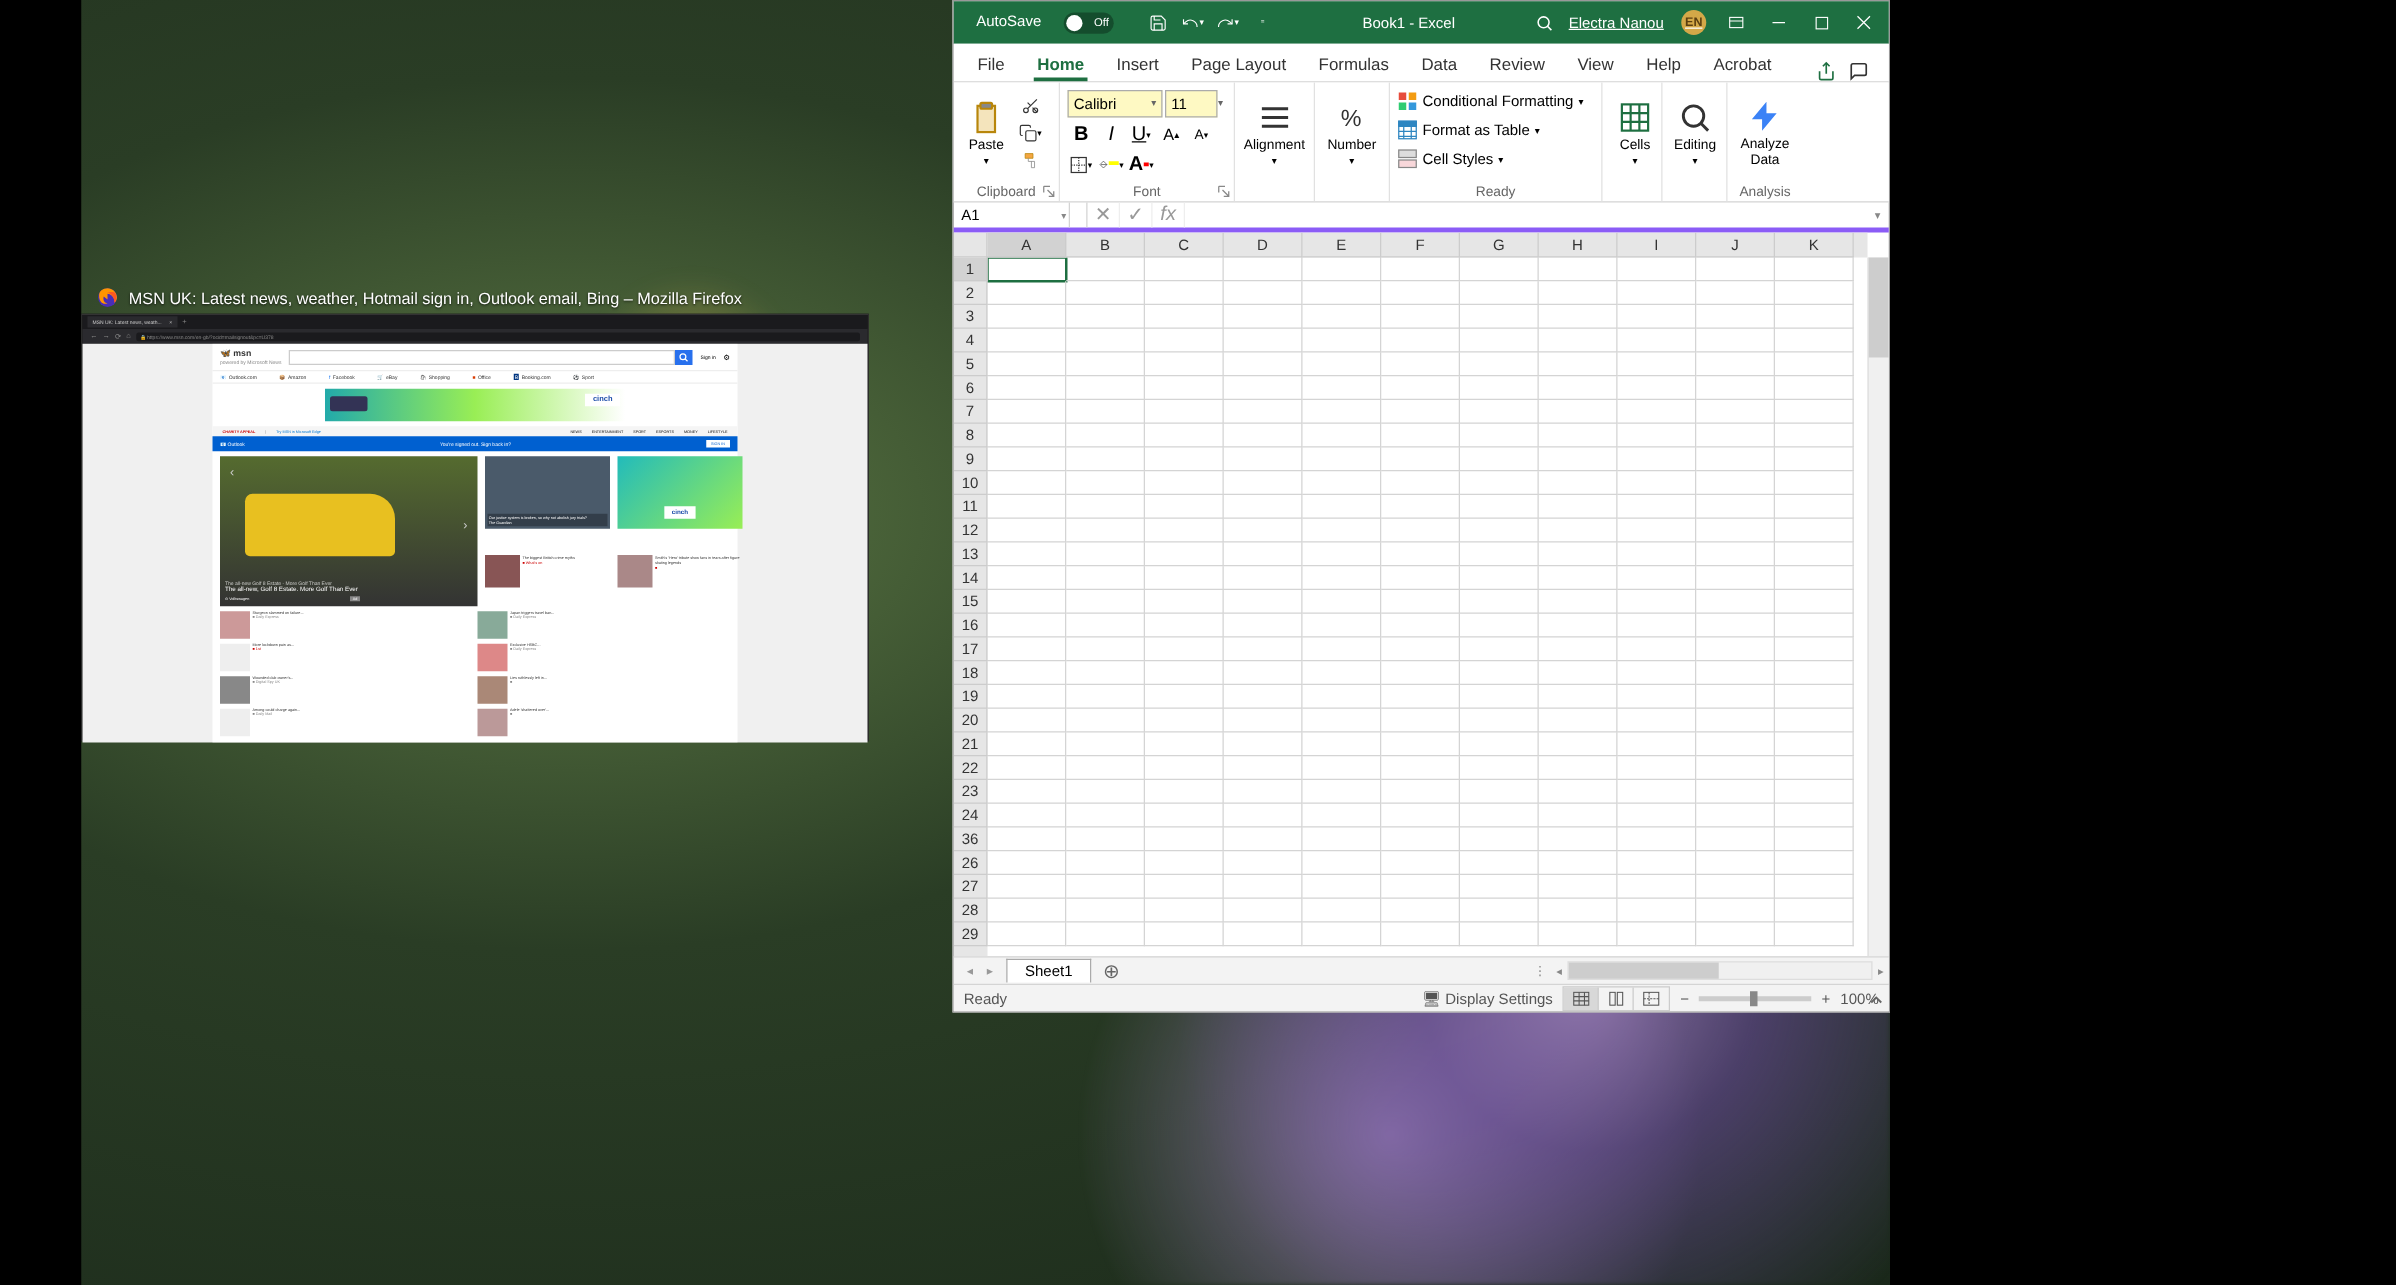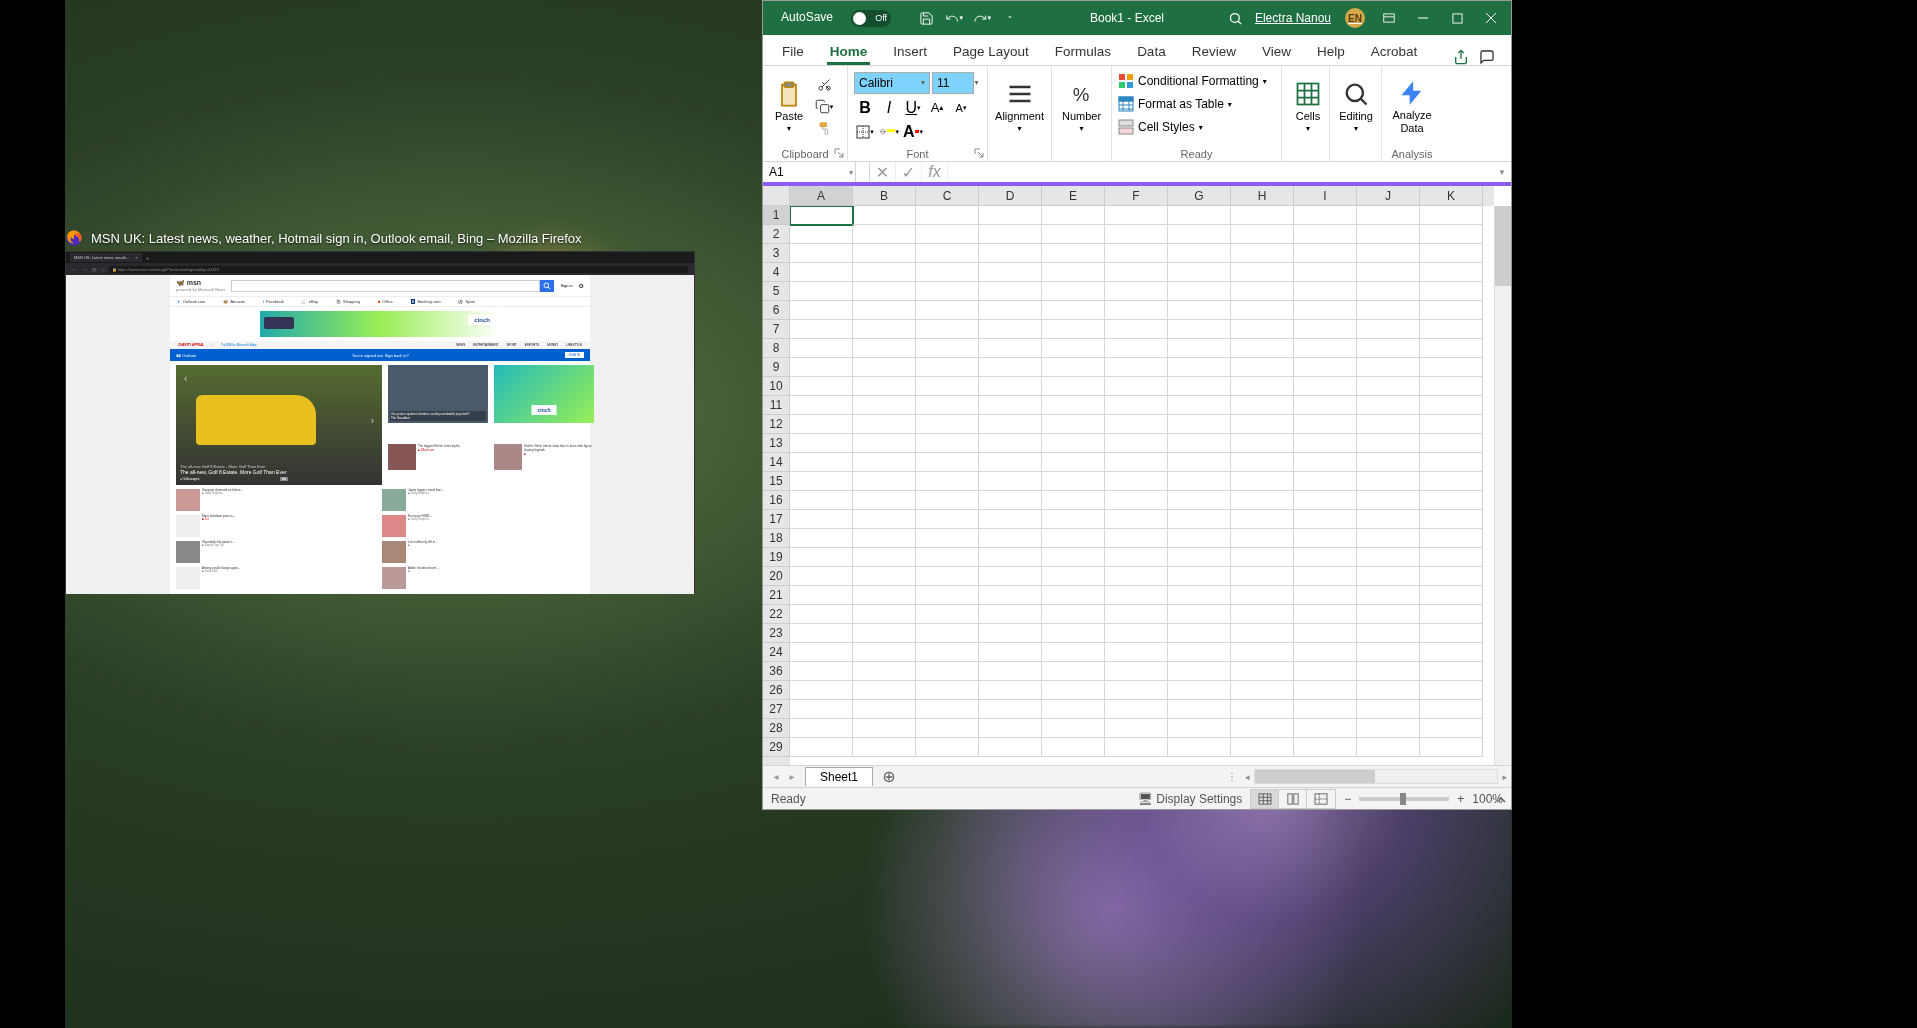--- a/index.html
+++ b/index.html
@@ -12,21 +12,21 @@
 .desktop-bg::before { content:''; position:absolute; right:0; bottom:0; width:800px; height:600px;
   background: radial-gradient(circle at 70% 60%, rgba(180,140,220,0.7) 0%, rgba(120,80,180,0.5) 20%, transparent 50%),
               radial-gradient(circle at 50% 80%, rgba(200,160,240,0.6) 0%, transparent 40%);
   filter: blur(2px); }
 .desktop-bg::after { content:''; position:absolute; left:30%; top:20%; width:200px; height:200px;
   background: radial-gradient(circle, rgba(255,200,80,0.4) 0%, transparent 60%); filter:blur(8px); }
 .black-bar { position:absolute; left:0; top:0; width:65px; height:1028px; background:#000; }
 
 
 .firefox-preview { position:absolute; left:65px; top:225px; width:630px; }
-.ff-title { display:flex; align-items:center; gap:8px; padding:4px 0; color:#fff; font-size:13px; text-shadow:0 1px 2px rgba(0,0,0,0.8); }
+.ff-title { display:flex; align-items:center; gap:8px; padding:4px 12px; color:#fff; font-size:13px; text-shadow:0 1px 2px rgba(0,0,0,0.8); }
 .ff-icon { width:18px; height:18px; }
 .ff-window { background:#0c0c0d; border:1px solid #333; width:630px; height:342px; }
 .ff-tabs { background:#1a1a1d; height:11px; display:flex; align-items:center; padding:0 4px; }
 .ff-tab { background:#2a2a2e; font-size:4px; color:#ccc; padding:0 4px; height:9px; display:flex; align-items:center; gap:2px; }
 .ff-addr { background:#2a2a2e; height:12px; display:flex; align-items:center; padding:0 6px; gap:4px; }
 .ff-addr-bar { flex:1; background:#1a1a1d; height:7px; border-radius:2px; font-size:4px; color:#888; padding:0 4px; display:flex; align-items:center; }
 .ff-content { background:#f0f0f0; height:319px; position:relative; overflow:hidden; }
 .msn-page { background:#fff; width:420px; margin:0 auto; height:100%; position:relative; }
 .msn-header { display:flex; align-items:center; padding:4px 6px; gap:6px; }
 .msn-logo { font-size:7px; font-weight:bold; color:#333; }
@@ -78,21 +78,21 @@
 .rg { border-right:1px solid #e1e1e1; padding:3px 6px 0 6px; display:flex; flex-direction:column; position:relative; }
 .rg-label { position:absolute; bottom:1px; left:0; right:0; text-align:center; font-size:11px; color:#666; }
 .rg-launcher { position:absolute; bottom:2px; right:2px; width:12px; height:12px; }
 .rg-body { display:flex; gap:4px; height:75px; }
 .big-btn { display:flex; flex-direction:column; align-items:center; justify-content:center; gap:2px; padding:2px 4px; min-width:40px; }
 .big-btn-icon { width:28px; height:28px; }
 .big-btn-label { font-size:11px; text-align:center; line-height:1.1; }
 .col { display:flex; flex-direction:column; gap:2px; justify-content:center; }
 .row { display:flex; gap:2px; align-items:center; }
 .sbtn { width:22px; height:20px; display:flex; align-items:center; justify-content:center; border:1px solid transparent; }
-.combo { border:1px solid #ababab; height:22px; font-size:12px; padding:0 4px; display:flex; align-items:center; background:#7dd3fc;gap:25px; }
+.combo { border:1px solid #ababab; height:22px; font-size:12px; padding:0 4px; display:flex; align-items:center; background:#fef9c3;gap:25px; }
 .combo.font { width:76px; }
 .combo.size { width:42px; }
 .dd-arrow { margin-left:auto; font-size:8px; color:#666; }
 .style-row { display:flex; align-items:center; gap:4px; font-size:12px; padding:2px 0; cursor:pointer; }
 .collapse-ribbon { position:absolute; bottom:2px; right:4px; }
 
 .formula-bar { height:24px; border-bottom:4px solid #8b5cf6; display:flex; align-items:stretch; }
 .name-box { width:93px; border-right:1px solid #d4d4d4; display:flex; align-items:center; padding:0 6px; font-size:12px; position:relative; }
 .name-dd { position:absolute; right:2px; font-size:8px; color:#888; }
 .fb-btn { width:26px; display:flex; align-items:center; justify-content:center; color:#999; border-right:1px solid #eee; }

